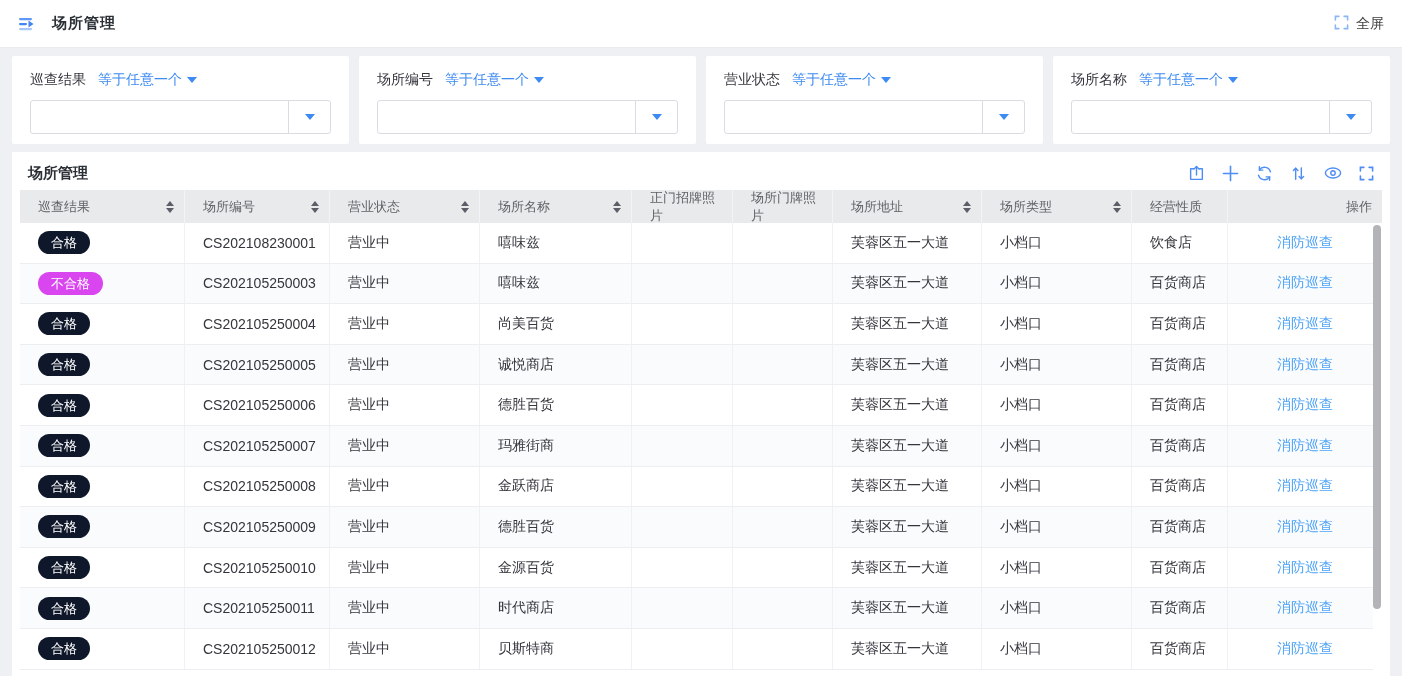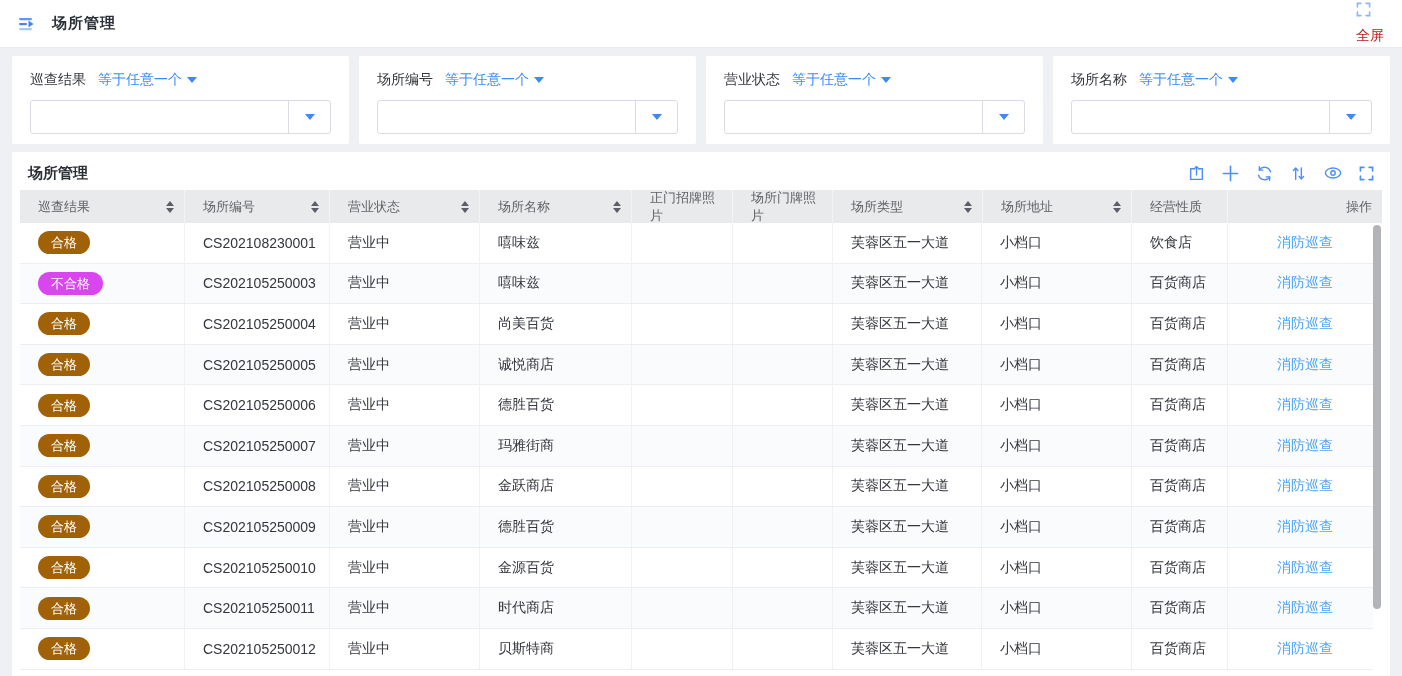--- a/index.html
+++ b/index.html
@@ -4,22 +4,22 @@
 <style>
   * { margin:0; padding:0; box-sizing:border-box; }
   html,body { width:1402px; height:676px; overflow:hidden; }
   body { background:#eef0f3; font-family:"Liberation Sans","DejaVu Sans",sans-serif; color:#333; }
 
   
   .topbar { height:48px; background:#fff; display:flex; align-items:center;
             justify-content:space-between; padding:0 18px; border-bottom:1px solid #e9ebee; }
   .topbar-left { display:flex; align-items:center; gap:14px; }
   .topbar-title { font-size:15px; font-weight:bold; color:#2b2f36; letter-spacing:1px; }
-  .fullscreen-btn { display:flex; gap:7px; color:#b91c1c;
-                    font-size:14px; cursor:pointer;flex-direction:column; }
+  .fullscreen-btn { display:flex; align-items:center; gap:7px; color:#404040;
+                    font-size:14px; cursor:pointer; }
 
   
   .filter-bar { display:grid; grid-template-columns:repeat(4,1fr); gap:10px; margin:8px 12px 0; }
   .filter-card { background:#fff; height:88px; padding:15px 18px; border-radius:2px; }
   .filter-head { display:flex; align-items:center; gap:12px; font-size:14px; }
   .filter-label { color:#33363c; }
   .filter-cond { color:#3d8af2; display:flex; align-items:center; gap:5px; cursor:pointer; }
   .caret-down { width:0; height:0; border-left:5px solid transparent;
                 border-right:5px solid transparent; border-top:6px solid #3d8af2; }
   .filter-select { margin-top:11px; height:34px; border:1px solid #d9dce3; border-radius:3px;
@@ -54,21 +54,21 @@
   .tr.striped { background:#fafbfc; }
   .td { padding:0 10px 0 18px; display:flex; align-items:center; font-size:14px;
         color:#33363c; border-right:1px solid #f0f1f4; overflow:hidden; white-space:nowrap; }
   .td.center { justify-content:center; padding:0; }
 
   .c0{width:165px;} .c1{width:145px;} .c2{width:150px;} .c3{width:152px;}
   .c4{width:101px;} .c5{width:100px;} .c6{width:149px;} .c7{width:150px;}
   .c8{width:96px;}  .c9{flex:1; border-right:none;}
 
   .badge { color:#fff; font-size:13px; padding:5px 13px; border-radius:13px; line-height:1; }
-  .badge.pass { background:#a16207; }
+  .badge.pass { background:#0f172a; }
   .badge.fail { background:#d946ef; }
   .link { color:#4da3f7; cursor:pointer; font-size:14px; }
 
   .vscroll { position:absolute; top:0; right:0; width:9px; height:100%; background:#fff; }
   .vscroll-thumb { position:absolute; top:2px; right:1px; width:8px; height:86%;
                    background:#b2b4b8; border-radius:4px; cursor:pointer; }
 </style>
 </head>
 <body>
 
@@ -250,30 +250,30 @@
   <div class="th c4">
     <span class="th-label">正门招牌照片</span>
 
   </div>
 
   <div class="th c5">
     <span class="th-label">场所门牌照片</span>
 
   </div>
 
+  <div class="th c6 sortable">
+    <span class="th-label">场所地址</span>
+    <span class="sort-caret">
+      <span class="up"></span>
+            <span class="down"></span>
+    </span>
+  </div>
+
   <div class="th c7 sortable">
     <span class="th-label">场所类型</span>
-    <span class="sort-caret">
-      <span class="up"></span>
-            <span class="down"></span>
-    </span>
-  </div>
-
-  <div class="th c6 sortable">
-    <span class="th-label">场所地址</span>
     <span class="sort-caret">
       <span class="up"></span>
             <span class="down"></span>
     </span>
   </div>
 
   <div class="th c8">
     <span class="th-label">经营性质</span>
 
   </div>

